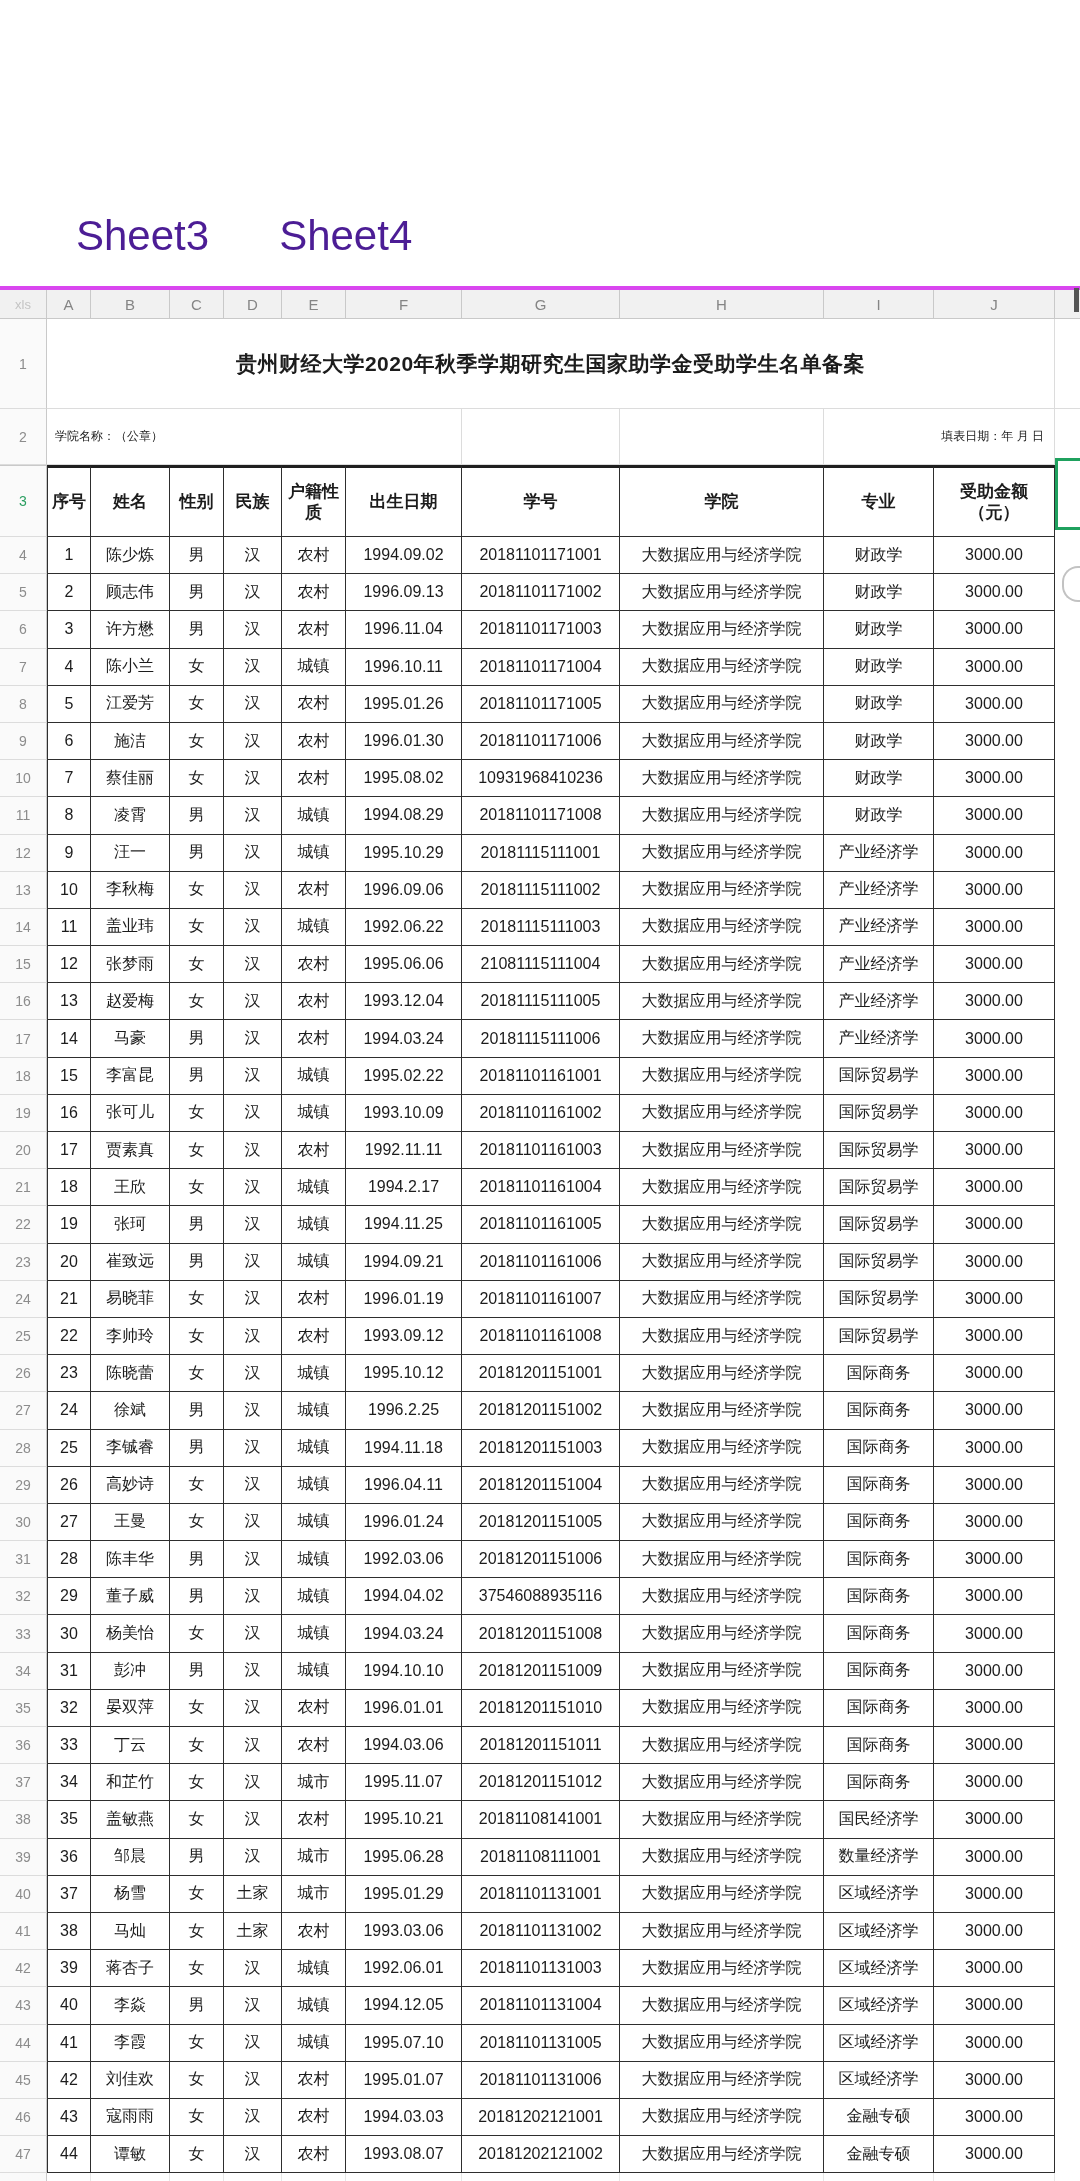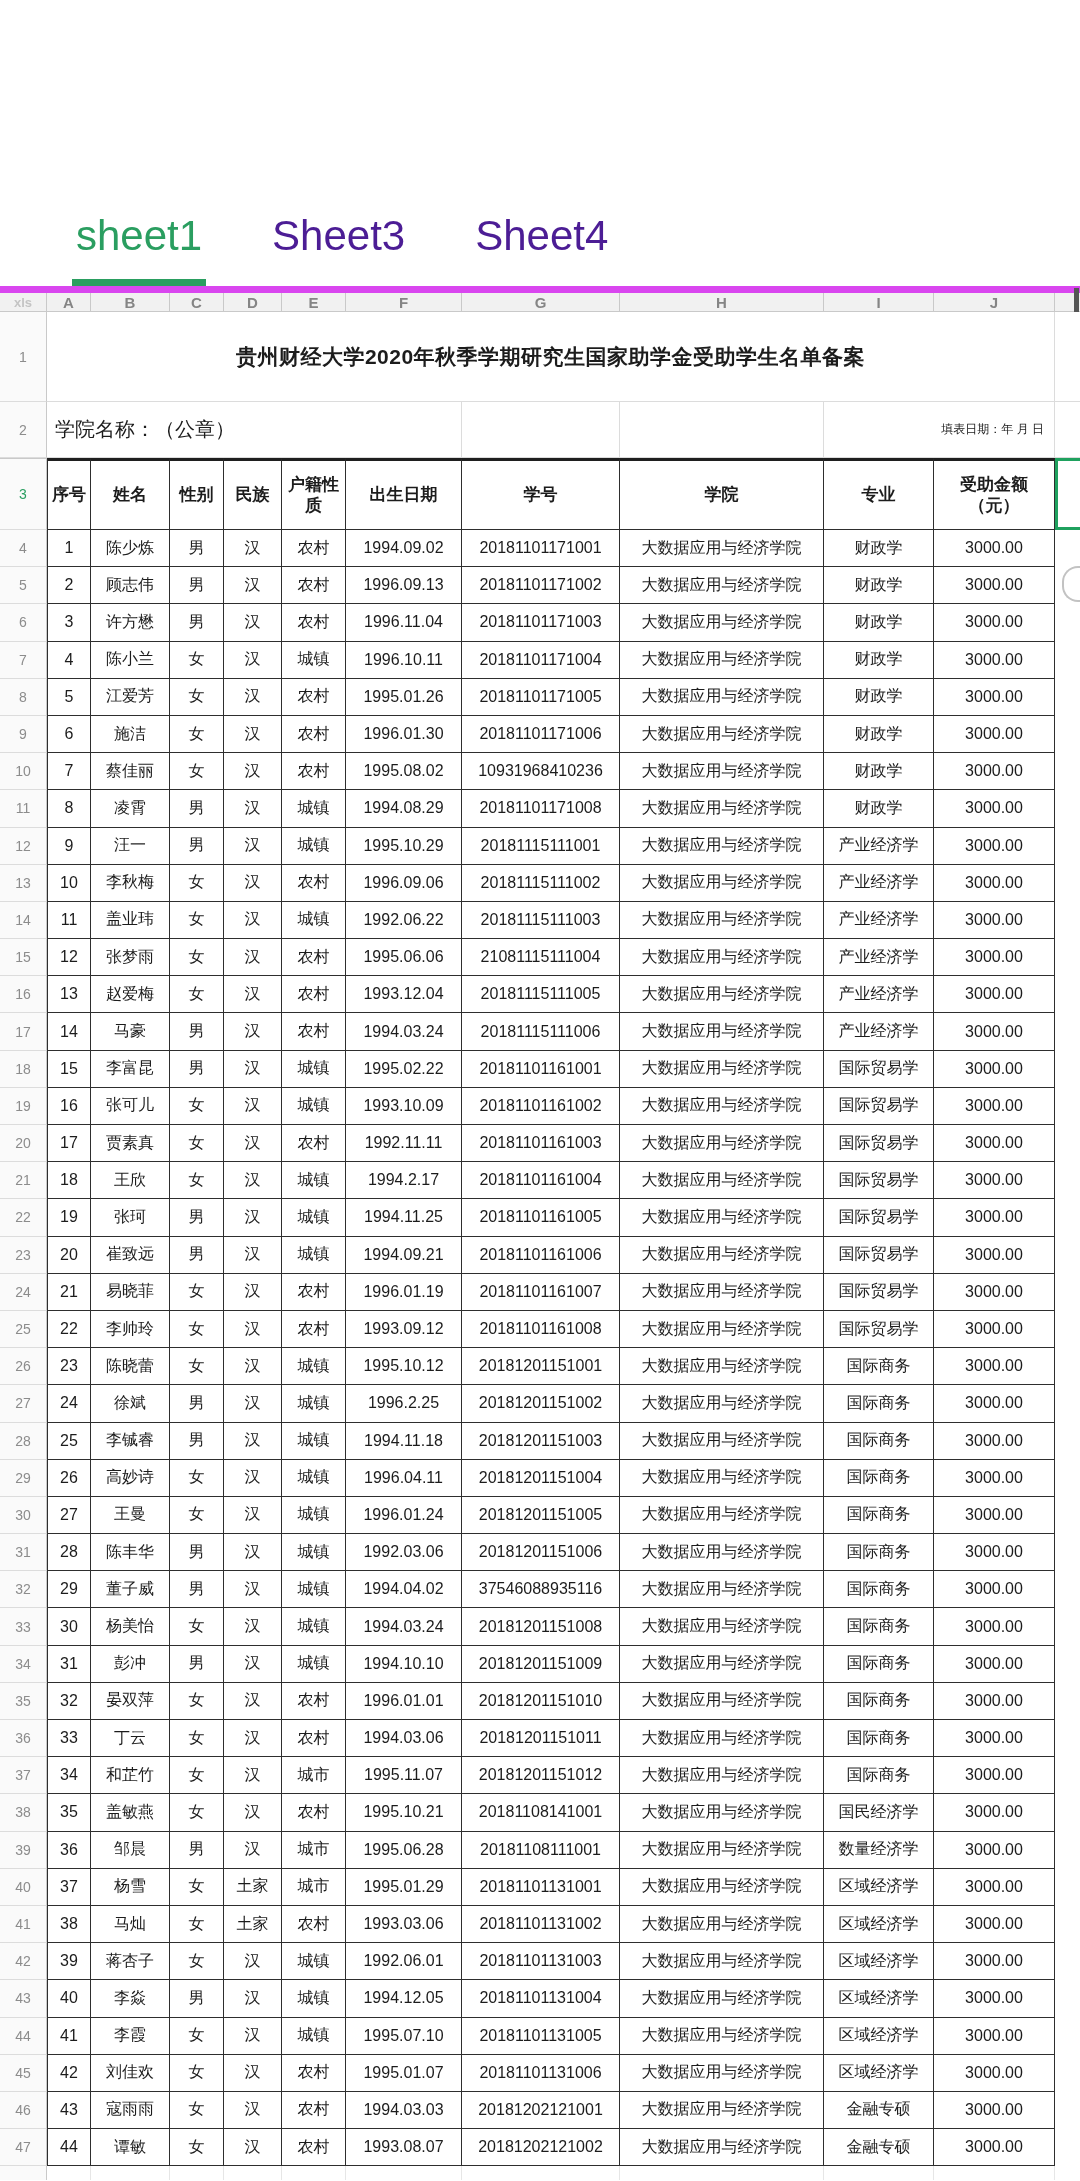--- a/index.html
+++ b/index.html
@@ -27,25 +27,24 @@
     white-space:nowrap;
   }
   .tab.active{
     color:#2a9e60;
     padding-bottom:19px;
     border-bottom:7px solid #2a9e60;
   }
   
   .strip{
     display:flex;
-    height:26px;
+    height:33px;
     background:#f1f1f1;
-    border-top:7px solid #d946ef;
+    border-top:4px solid #d946ef;
     box-sizing:border-box;
-    font-weight:bold;
   }
   .strip .cell{
     box-sizing:border-box;
     border-right:1px solid #c9c9c9;
     border-bottom:1px solid #c9c9c9;
     display:flex;align-items:center;justify-content:center;
     font-size:15px;color:#858585;
   }
   .strip .corner{font-size:13px;color:#c4c4c4;}
   .strip .kfill{flex:1;border-right:none;}
@@ -87,21 +86,21 @@
   .header3{height:72px;}
   .drow{height:37.2px;}
   .title-cell{
     width:1008px;
     justify-content:center;
     font-weight:bold;
     font-size:21px;
     letter-spacing:0.5px;
     text-align:right;
   }
-  .r2-left{width:415px;justify-content:flex-start;padding-left:8px;font-size:20px;}
+  .r2-left{width:415px;justify-content:flex-start;padding-left:8px;font-size:12px;}
   .r2-right{width:231px;justify-content:flex-end;padding-right:10px;font-size:12px;white-space:nowrap;}
   
   .w1{width:44px}.w2{width:79px}.w3{width:54px}.w4{width:58px}.w5{width:64px}
   .w6{width:116px}.w7{width:158px}.w8{width:204px}.w9{width:110px}.w10{width:121px}
   .wg{width:158px}.wh{width:204px}
   
   .tail .cellbox{border-right:1px solid #e6e6e6;border-bottom:none;}
   .tail{height:14px;}
   .tail .gut{border-bottom:none;}
   
@@ -129,21 +128,20 @@
     width:5px;height:24px;
     background:#555;
   }
 </style>
 </head>
 <body>
 
 <div id="app">
 
   <div class="tabs">
-      <div class="tab active">sheet1</div>
       <div class="tab">Sheet3</div>
       <div class="tab">Sheet4</div>
     </div>
 
   <div class="strip">
       <div class="cell corner" style="width: 47px;">xls</div>
       <div class="cell" style="width: 44px;">A</div>
       <div class="cell" style="width: 79px;">B</div>
       <div class="cell" style="width: 54px;">C</div>
       <div class="cell" style="width: 58px;">D</div>

